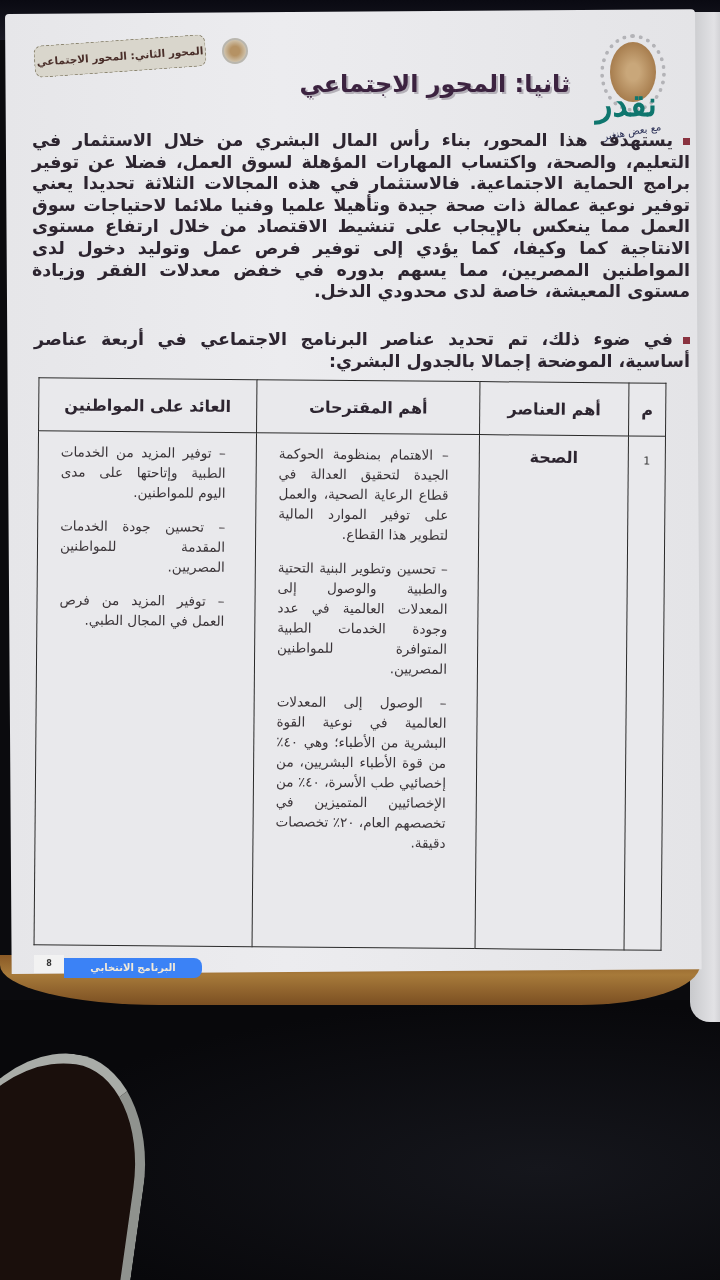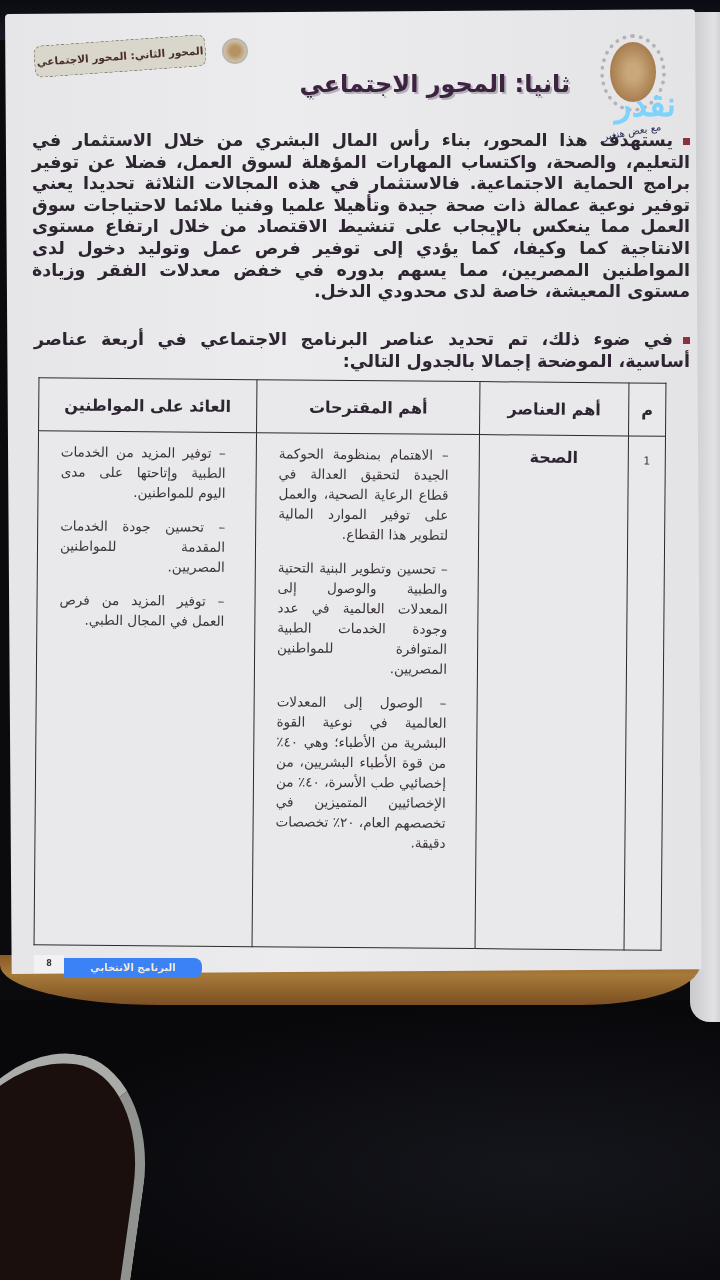--- a/index.html
+++ b/index.html
@@ -72,22 +72,22 @@
     position: absolute; left: 0; top: 0; width: 66px; height: 78px;
     border-radius: 50%; border: 4px dotted #b3b3b7; box-sizing: border-box;
   }
   .logo .gold {
     position: absolute; left: 10px; top: 8px; width: 46px; height: 60px;
     border-radius: 50%;
     background: radial-gradient(ellipse, #c9a77a 20%, #9a6d3d 90%);
   }
   .logo .word {
     position: absolute; left: -4px; top: 50px; width: 80px;
-    font-size: 34px; font-weight: bold; color: #7dd3fc; direction: rtl;
-    text-align: right; font-family: "DejaVu Serif", serif;
+    font-size: 34px; font-weight: bold; color: #0f766e; direction: rtl;
+    text-align: left; font-family: "DejaVu Serif", serif;
   }
   .logo .slogan {
     position: absolute; left: -10px; top: 92px; width: 84px;
     font-size: 10px; color: #2a2f55; direction: rtl; text-align: center;
     transform: rotate(-10deg);
   }
   .title {
     position: absolute; left: 170px; top: 70px; width: 400px;
     direction: rtl; text-align: right;
     font-size: 24px; font-weight: bold; color: #3c2340;
@@ -150,21 +150,21 @@
   <div class="slogan">مع بعض هنغير</div>
 </div>
 
 <div class="title">ثانيا: المحور الاجتماعي</div>
 
 <div class="para para1">
   <span class="bullet"></span><span>يستهدف هذا المحور، بناء رأس المال البشري من خلال الاستثمار في التعليم، والصحة، واكتساب المهارات المؤهلة لسوق العمل، فضلا عن توفير برامج الحماية الاجتماعية. فالاستثمار في هذه المجالات الثلاثة تحديدا يعني توفير نوعية عمالة ذات صحة جيدة وتأهيلا علميا وفنيا ملائما لاحتياجات سوق العمل مما ينعكس بالإيجاب على تنشيط الاقتصاد من خلال ارتفاع مستوى الانتاجية كما وكيفا، كما يؤدي إلى توفير فرص عمل وتوليد دخول لدى المواطنين المصريين، مما يسهم بدوره في خفض معدلات الفقر وزيادة مستوى المعيشة، خاصة لدى محدودي الدخل.</span>
 </div>
 
 <div class="para para2">
-  <span class="bullet"></span><span>في ضوء ذلك، تم تحديد عناصر البرنامج الاجتماعي في أربعة عناصر أساسية، الموضحة إجمالا بالجدول التالي:</span>
+  <span class="bullet"></span><span>في ضوء ذلك، تم تحديد عناصر البرنامج الاجتماعي في أربعة عناصر أساسية، الموضحة إجمالا بالجدول البشري:</span>
 </div>
 
 <table class="elements">
   <thead>
     <tr>
       <th class="col-num">م</th>
       <th class="col-el">أهم العناصر</th>
       <th class="col-prop">أهم المقترحات</th>
       <th>العائد على المواطنين</th>
     </tr>

